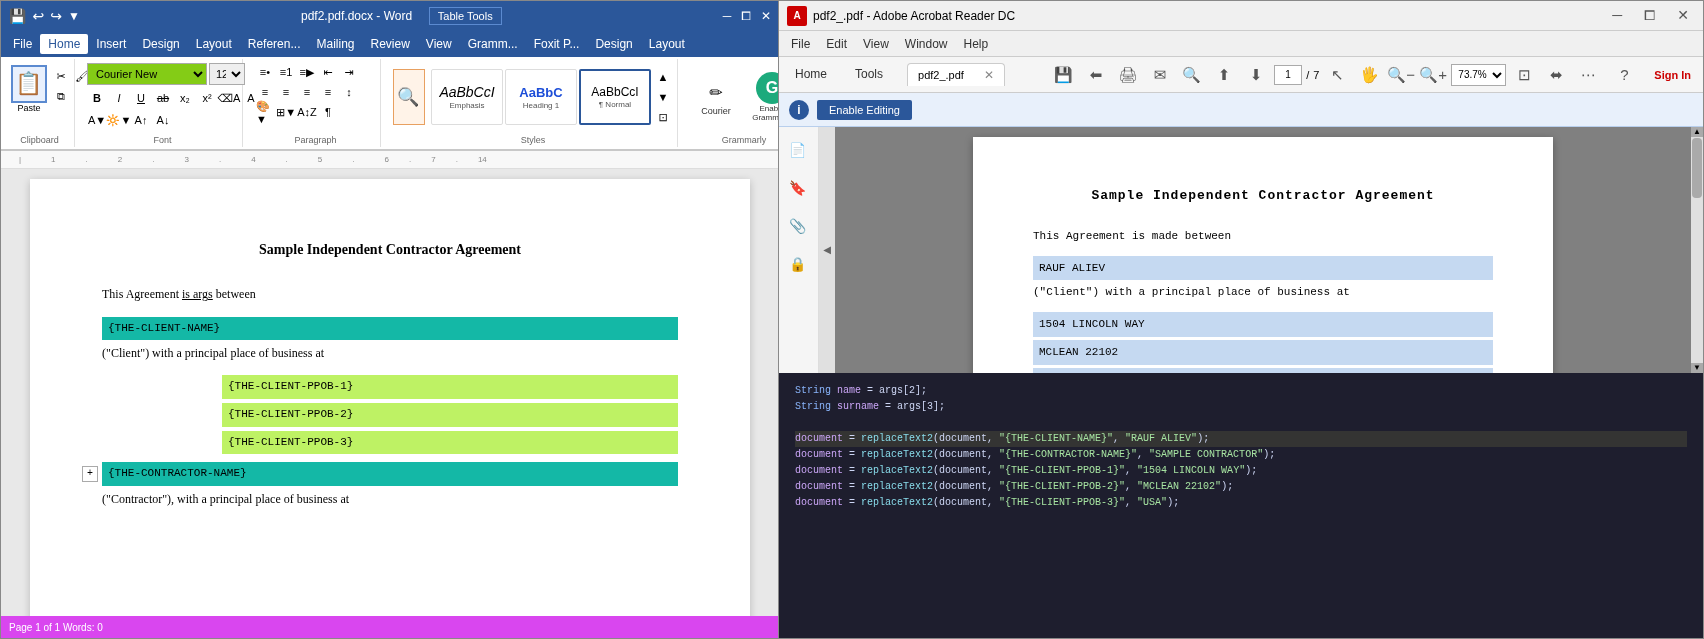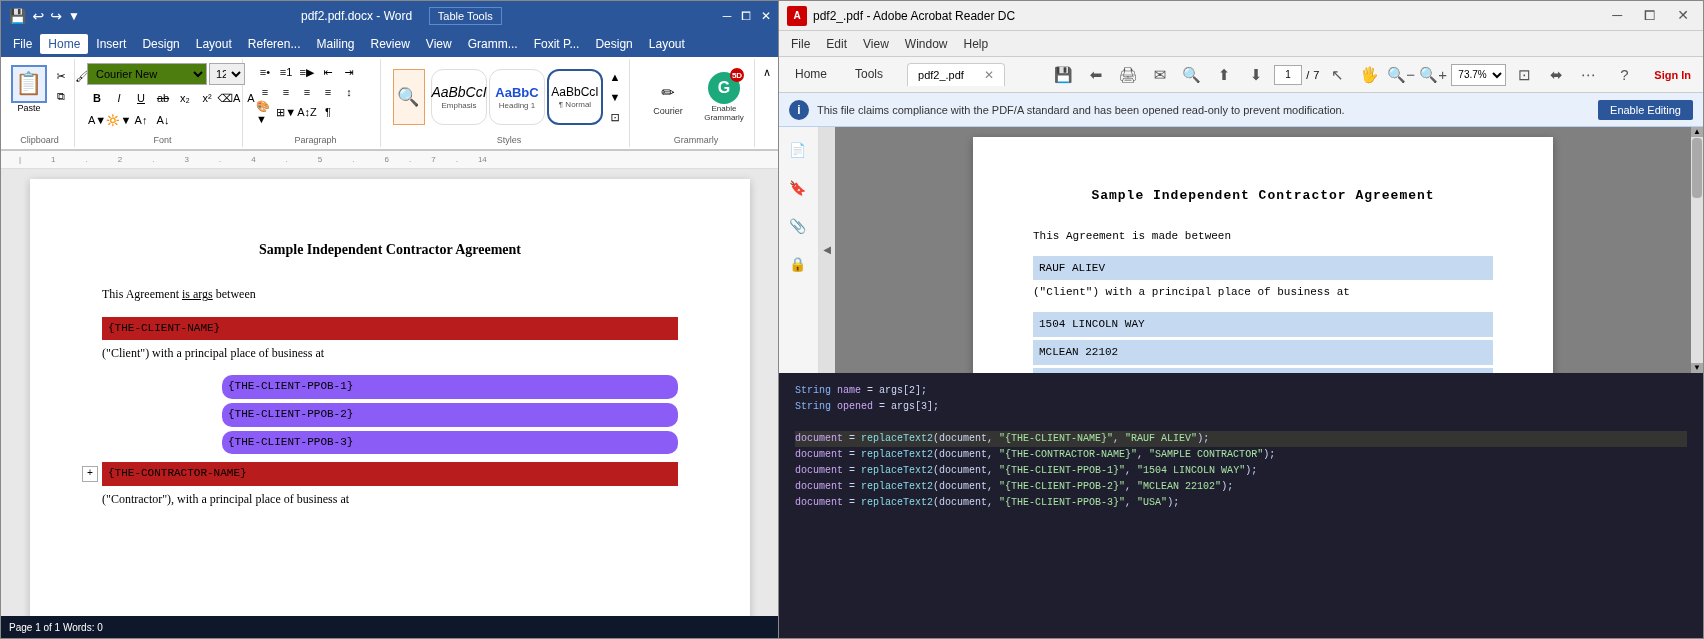--- a/index.html
+++ b/index.html
@@ -26,49 +26,49 @@
     .ribbon-group-label { font-size: 9px; color: #666; position: absolute; bottom: 2px; left: 0; right: 0; text-align: center; }
     .ribbon-group-content { display: flex; flex-direction: row; align-items: flex-start; gap: 2px; flex: 1; }
     
     
     .clipboard-group { min-width: 60px; }
     
     
     .small-btn { display: inline-flex; align-items: center; justify-content: center; width: 20px; height: 18px; cursor: pointer; border: 1px solid transparent; border-radius: 2px; font-size: 11px; }
     
     
-    .font-dropdown { width: 120px; height: 22px; border: 1px solid #aaa; font-size: 11px; padding: 1px 4px; background: #4d7c0f; }
+    .font-dropdown { width: 120px; height: 22px; border: 1px solid #aaa; font-size: 11px; padding: 1px 4px; background: #84cc16; }
     .font-size-dropdown { width: 36px; height: 22px; border: 1px solid #aaa; font-size: 11px; padding: 1px 2px; }
     .font-row { display: flex; align-items: center; gap: 2px; margin-bottom: 2px; }
-    .style-item { width: 56px; height: 56px; display: flex; flex-direction: column; align-items: center; justify-content: center; border: 1px solid #ddd; cursor: pointer; padding: 2px; border-radius: 12px; }
+    .style-item { width: 72px; height: 56px; display: flex; flex-direction: column; align-items: center; justify-content: center; border: 1px solid #ddd; cursor: pointer; padding: 2px; border-radius: 2px; }
     .style-item.active { border: 2px solid #2b579a; }
     .style-preview-emphasis { font-style: italic; font-size: 14px; }
     .style-preview-heading { font-size: 13px; font-weight: bold; color: #1d4ed8; }
     .style-preview-normal { font-size: 12px; }
     .style-label { font-size: 8px; color: #555; margin-top: 1px; }
 
     
     .editing-btn { display: flex; flex-direction: column; align-items: center; cursor: pointer; padding: 4px 6px; border: 1px solid transparent; border-radius: 2px; width: 52px; }
     .editing-icon { width: 28px; height: 28px; display: flex; align-items: center; justify-content: center; font-size: 16px; }
     .editing-label { font-size: 9px; color: #333; text-align: center; }
 
     
     .word-doc { flex: 1; background: #e8e8e8; overflow-y: auto; overflow-x: hidden; position: relative; }
     .ruler { height: 18px; background: #f8f8f8; border-bottom: 1px solid #ddd; display: flex; align-items: center; font-size: 8px; color: #888; padding: 0 8px; overflow: hidden; }
     .doc-page { background: #fff; width: 720px; margin: 10px auto; padding: 60px 72px; min-height: 500px; box-shadow: 0 2px 8px rgba(0,0,0,0.2); font-family: 'Courier New', monospace; font-size: 12px; line-height: 1.6; }
     .doc-title { font-weight: bold; text-align: center; font-size: 14px; margin-bottom: 24px; font-family: 'Times New Roman', serif; }
     .doc-para { margin-bottom: 12px; font-family: 'Times New Roman', serif; font-size: 12px; }
-    .doc-placeholder-block { background: #b91c1c; font-family: 'Courier New', monospace; font-size: 11px; padding: 3px 6px; display: block; margin: 4px 0; }
-    .doc-placeholder-indent { background: #8b5cf6; font-family: 'Courier New', monospace; font-size: 11px; padding: 3px 6px; display: block; margin: 4px 0 4px 120px; border-radius: 10px; }
+    .doc-placeholder-block { background: #14b8a6; font-family: 'Courier New', monospace; font-size: 11px; padding: 3px 6px; display: block; margin: 4px 0; }
+    .doc-placeholder-indent { background: #bef264; font-family: 'Courier New', monospace; font-size: 11px; padding: 3px 6px; display: block; margin: 4px 0 4px 120px; }
     .underline { text-decoration: underline; }
     .add-icon { position: absolute; left: -20px; top: 50%; transform: translateY(-50%); width: 16px; height: 16px; background: #fff; border: 1px solid #aaa; display: flex; align-items: center; justify-content: center; font-size: 10px; cursor: pointer; }
     .para-relative { position: relative; }
     
     
-    .word-status { height: 22px; background: #0f172a; display: flex; align-items: center; padding: 0 8px; color: #fff; font-size: 10px; justify-content: space-between; }
+    .word-status { height: 22px; background: #d946ef; display: flex; align-items: center; padding: 0 8px; color: #fff; font-size: 10px; justify-content: space-between; }
 
     
     .acrobat-window { width: 926px; height: 639px; position: absolute; left: 778px; top: 0; background: #fff; display: flex; flex-direction: column; border: 1px solid #888; }
     .acrobat-title-bar { background: #f0f0f0; height: 30px; display: flex; align-items: center; justify-content: space-between; padding: 0 8px; border-bottom: 1px solid #ccc; }
     .acrobat-title-left { display: flex; align-items: center; gap: 6px; font-size: 12px; }
     .acrobat-logo { width: 20px; height: 20px; background: #cc0000; color: #fff; font-size: 10px; font-weight: bold; display: flex; align-items: center; justify-content: center; border-radius: 2px; }
     .acrobat-title-right { display: flex; gap: 10px; }
     .acrobat-title-btn { font-size: 14px; cursor: pointer; color: #555; padding: 2px 6px; }
 
     
@@ -408,21 +408,20 @@
         <span class="acrobat-icon-btn">⬌</span>
         <span class="acrobat-icon-btn">⋯</span>
       </div>
       <span class="acrobat-icon-btn">?</span>
       <span style="font-size:11px; font-weight:bold; color:#cc0000; cursor:pointer; padding:4px 8px;">Sign In</span>
     </div>
   </div>
 
   <div class="pdf-info-bar">
     <div class="pdf-info-icon">i</div>
-    <span class="pdf-info-text">This file claims compliance with the PDF/A standard and has been opened read-only to prevent modification.</span>
     <button class="enable-editing-btn">Enable Editing</button>
   </div>
 
   <div class="acrobat-main" style="flex:1; overflow:hidden; display:flex; flex-direction:column;">
 
     <div style="display:flex; flex:1; overflow:hidden;">
 
       <div class="acrobat-sidebar">
         <span class="acrobat-sidebar-btn">📄</span>
         <span class="acrobat-sidebar-btn">🔖</span>
@@ -453,21 +452,21 @@
 
       <div class="acrobat-scrollbar">
         <div style="width:12px; height:10px; background:#aaa; cursor:pointer; text-align:center; font-size:8px; line-height:10px;">▲</div>
         <div class="acrobat-scrollbar-thumb"></div>
         <div style="width:12px; height:10px; background:#aaa; cursor:pointer; margin-top:auto; text-align:center; font-size:8px; line-height:10px;">▼</div>
       </div>
     </div>
 
     <div class="code-area" style="height:160px; flex-shrink:0;">
       <div class="code-line"><span class="code-kw">String</span> <span class="code-var">name</span> = args[2];</div>
-      <div class="code-line"><span class="code-kw">String</span> <span class="code-var">opened</span> = args[3];</div>
+      <div class="code-line"><span class="code-kw">String</span> <span class="code-var">surname</span> = args[3];</div>
       <div class="code-line">&nbsp;</div>
       <div class="code-line code-highlight"><span class="code-var">document</span> = <span class="code-method">replaceText2</span>(document, <span class="code-string">"{THE-CLIENT-NAME}"</span>, <span class="code-string">"RAUF ALIEV"</span>);</div>
       <div class="code-line"><span class="code-var">document</span> = <span class="code-method">replaceText2</span>(document, <span class="code-string">"{THE-CONTRACTOR-NAME}"</span>, <span class="code-string">"SAMPLE CONTRACTOR"</span>);</div>
       <div class="code-line"><span class="code-var">document</span> = <span class="code-method">replaceText2</span>(document, <span class="code-string">"{THE-CLIENT-PPOB-1}"</span>, <span class="code-string">"1504 LINCOLN WAY"</span>);</div>
       <div class="code-line"><span class="code-var">document</span> = <span class="code-method">replaceText2</span>(document, <span class="code-string">"{THE-CLIENT-PPOB-2}"</span>, <span class="code-string">"MCLEAN 22102"</span>);</div>
       <div class="code-line"><span class="code-var">document</span> = <span class="code-method">replaceText2</span>(document, <span class="code-string">"{THE-CLIENT-PPOB-3}"</span>, <span class="code-string">"USA"</span>);</div>
     </div>
 
   </div>
 </div>

